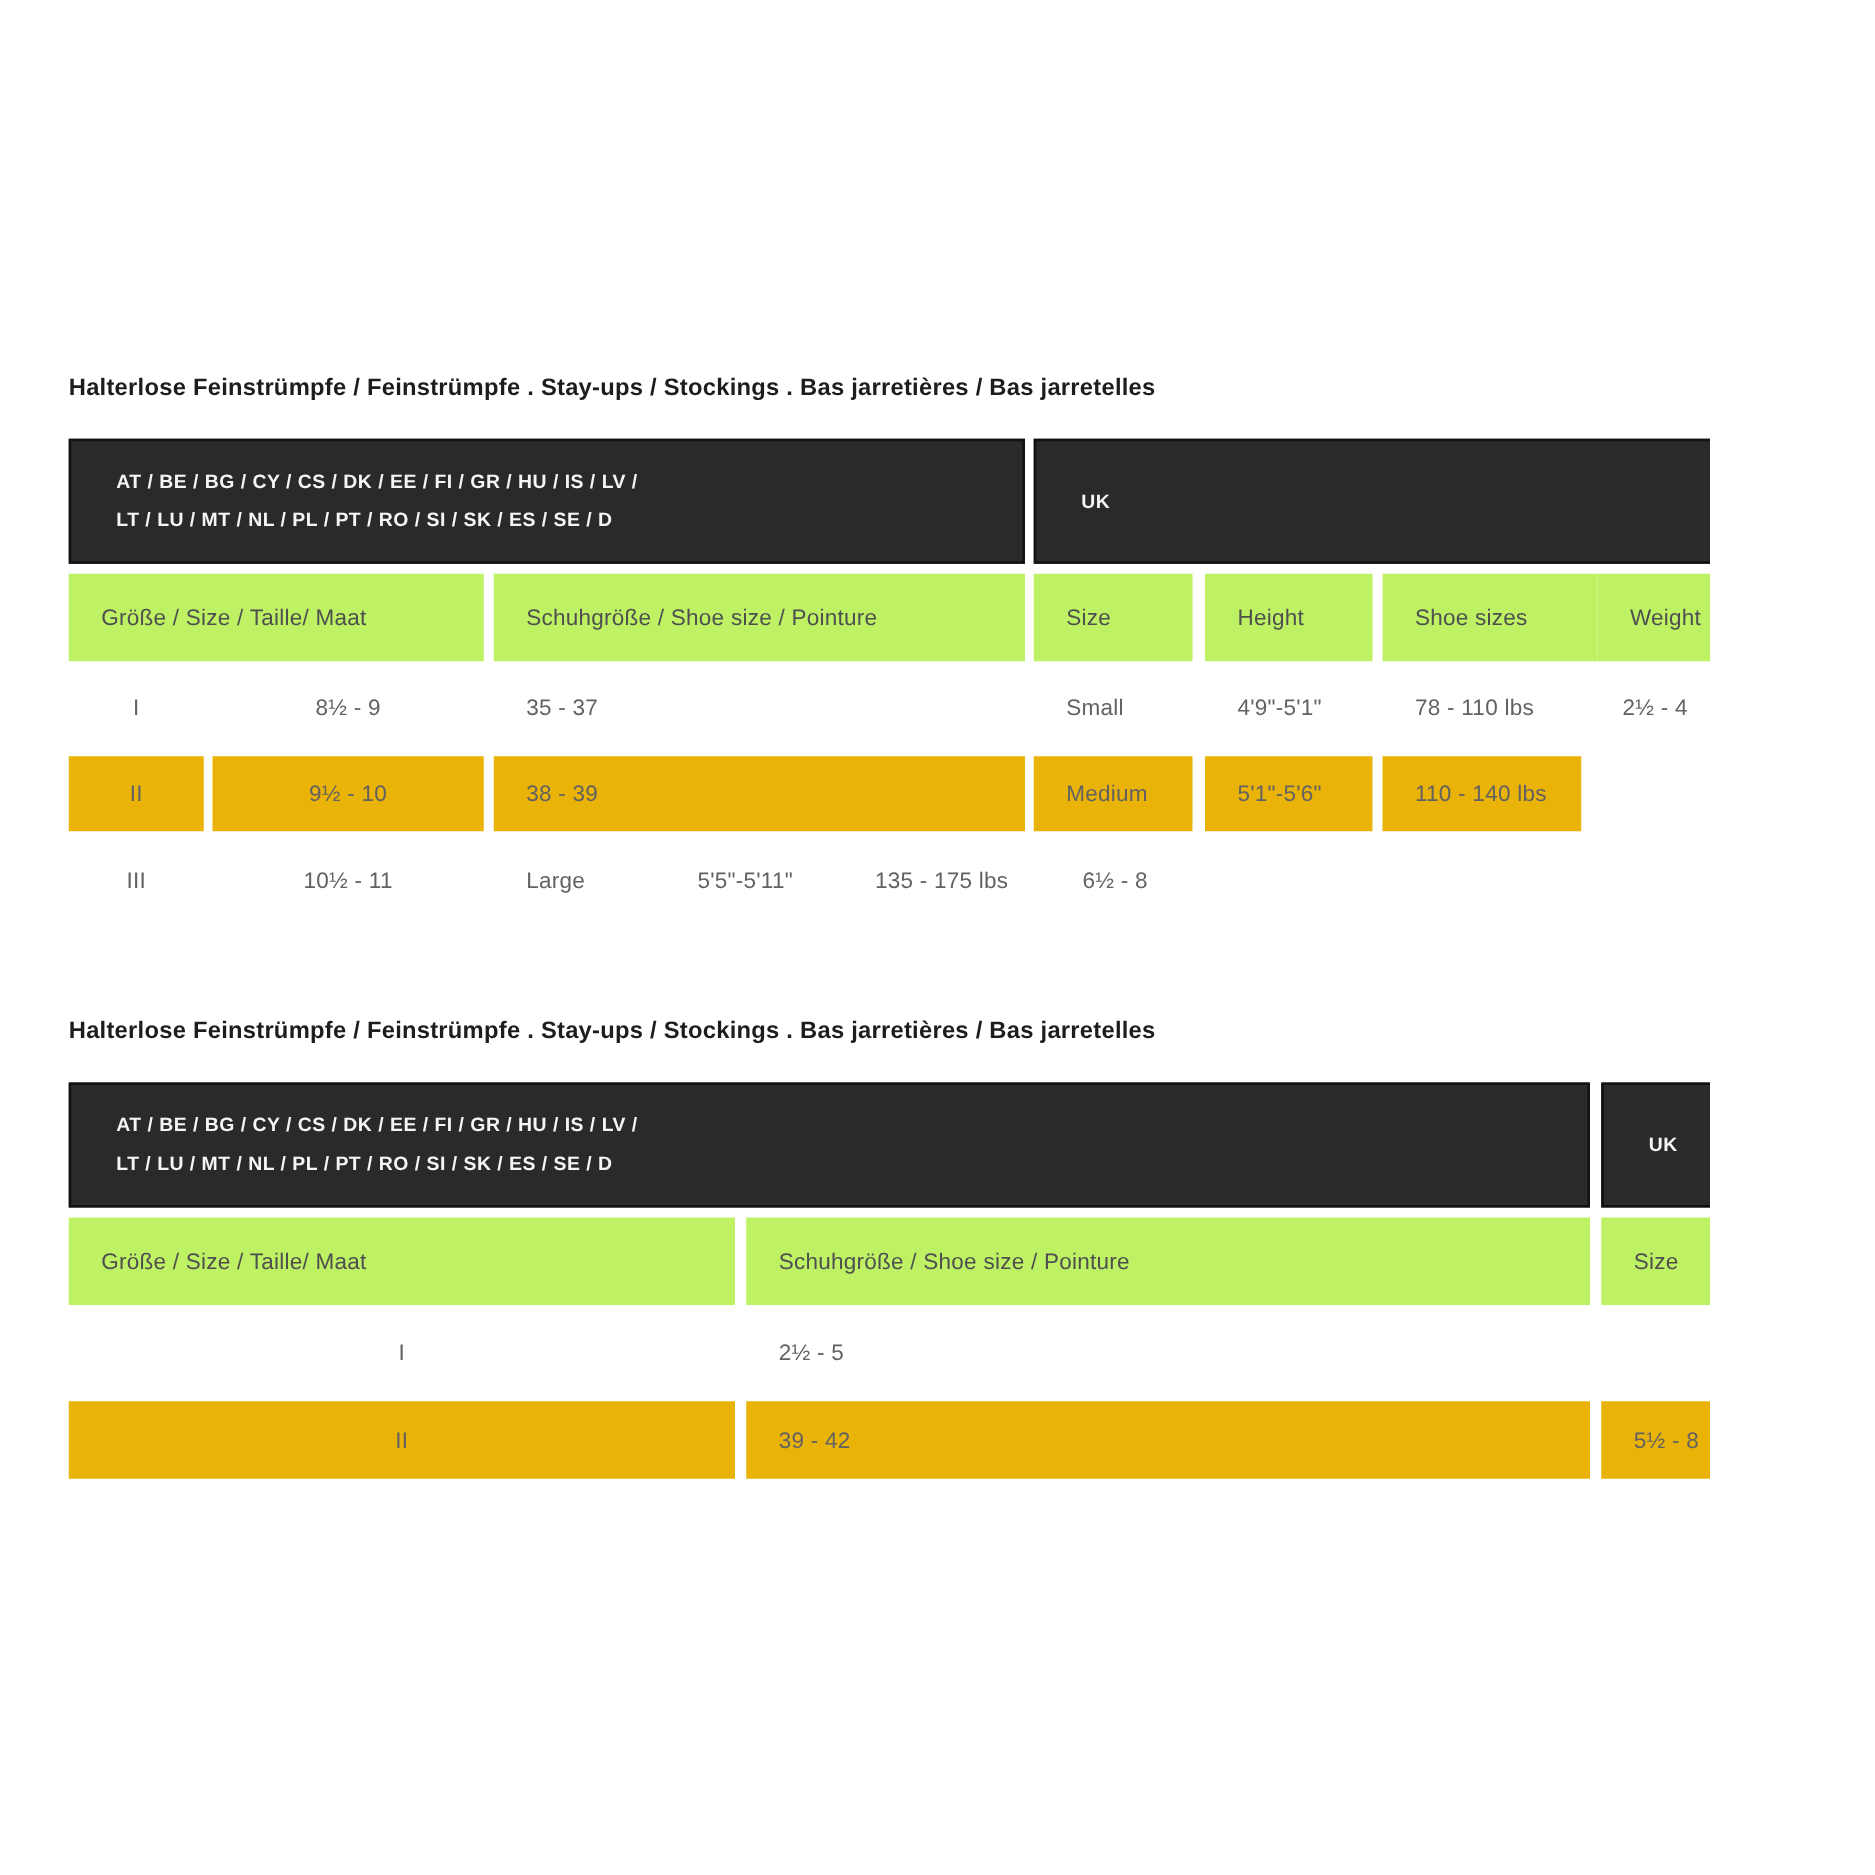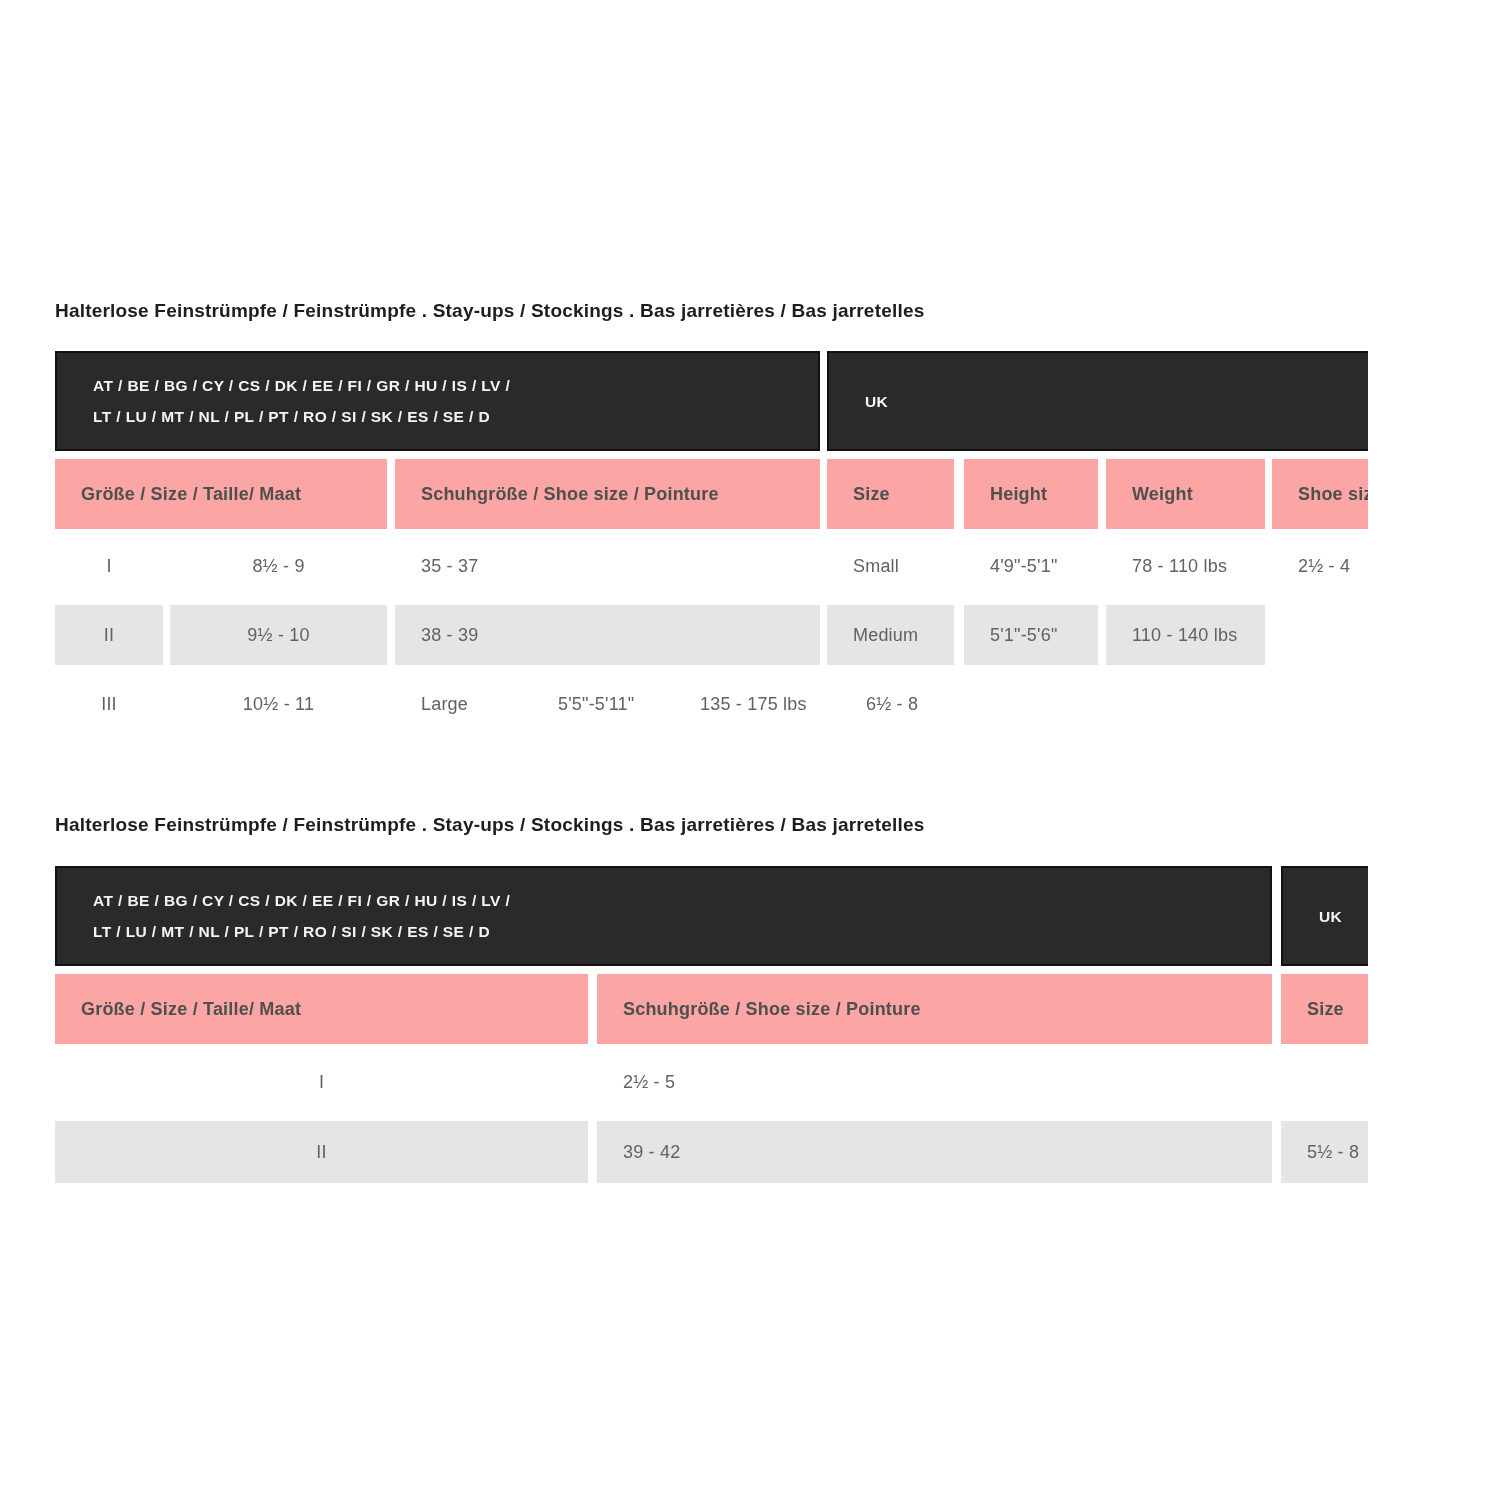--- a/index.html
+++ b/index.html
@@ -27,23 +27,23 @@
 
   
   .cell {
     box-sizing:border-box; display:flex; align-items:center;
     font-size:18px; color:#626262; letter-spacing:0.2px;
   }
   .pad { padding-left:26px; }
   .center { justify-content:center; }
 
   .head-row { height:70px; margin-bottom:5px; }
-  .head-row .cell { background:#fca5a5; color:#4f4f4f;font-weight:bold; }
+  .head-row .cell { background:#bef264; color:#4f4f4f; }
 
-  .zebra .cell { background:#e5e5e5; }
+  .zebra .cell { background:#eab308; }
 
   
   .t1-r1 { height:64px; margin-bottom:7px; }
   .t1-r2 { height:60px; margin-bottom:7px; }
   .t1-r3 { height:64px; }
 
   
   .t2-r1 { height:66px; margin-bottom:6px; }
   .t2-r2 { height:62px; }
 
@@ -83,22 +83,22 @@
         <div class="dark-cell w-uk-dark1">
           <span>UK</span>
         </div>
       </div>
 
       <div class="t-row head-row">
         <div class="cell pad w-numsize">Größe / Size / Taille/ Maat</div>
         <div class="cell pad w-shoe">Schuhgröße / Shoe size / Pointure</div>
         <div class="cell pad w-uksize">Size</div>
         <div class="cell pad w-height">Height</div>
+        <div class="cell pad w-ukshoe">Shoe sizes</div>
         <div class="cell pad w-weight">Weight</div>
-        <div class="cell pad w-ukshoe">Shoe sizes</div>
       </div>
 
       <div class="t-row t1-r1">
         <div class="cell center w-num">I</div>
         <div class="cell center w-size">8½ - 9</div>
         <div class="cell pad w-shoe">35 - 37</div>
         <div class="cell pad w-uksize">Small</div>
         <div class="cell pad w-height">4'9"-5'1"</div>
         <div class="cell pad w-weight">78 - 110 lbs</div>
         <div class="cell pad w-ukshoe">2½ - 4</div>

